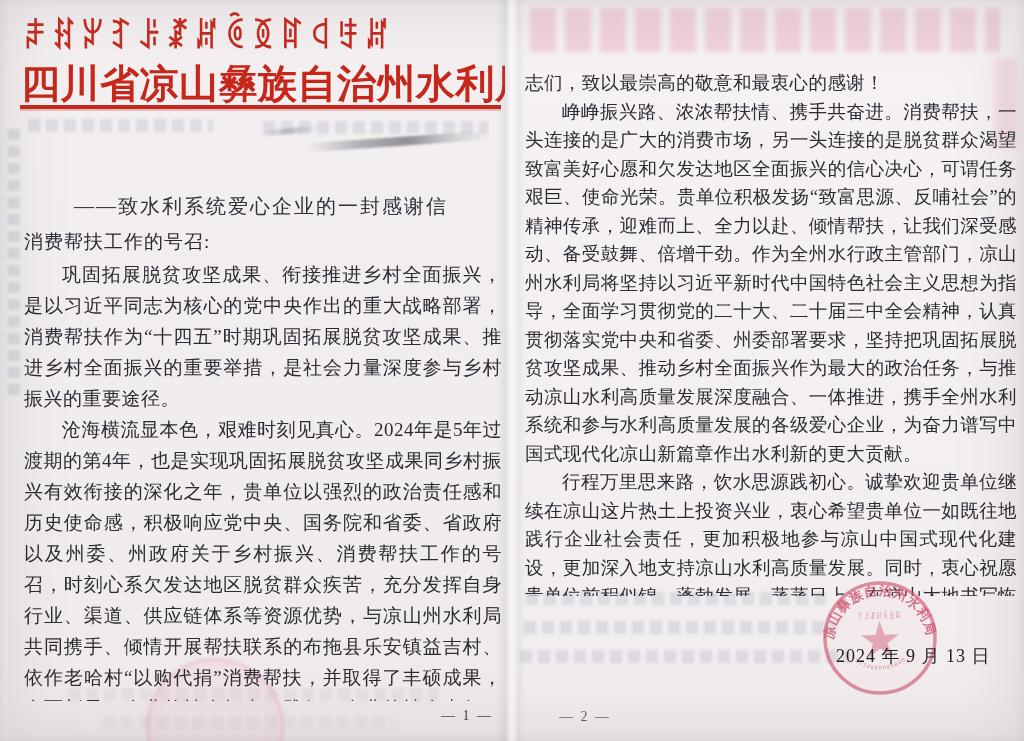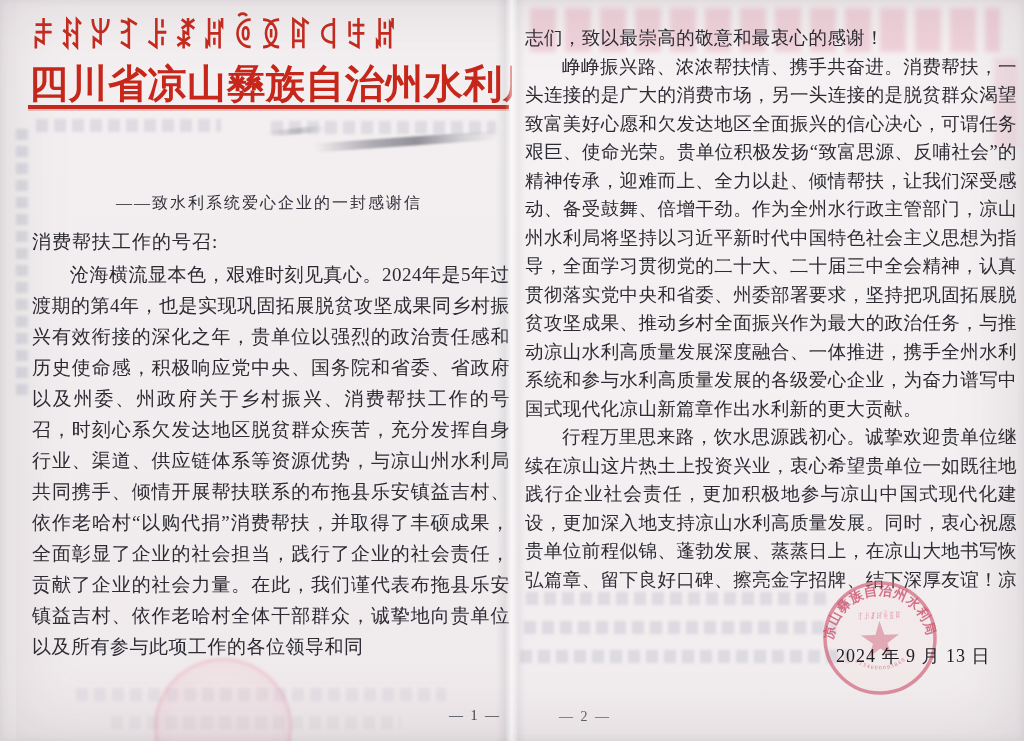--- a/index.html
+++ b/index.html
@@ -7,21 +7,21 @@
     position:relative;width:1024px;height:741px;overflow:hidden;
     background:#f2eeef;
     font-family:"Liberation Serif","DejaVu Serif",serif;
     color:#2c2b33;
   }
   .scan::after{
     content:"";position:absolute;inset:0;pointer-events:none;
     box-shadow:inset 0 0 70px rgba(110,100,112,0.20), inset 0 0 8px rgba(120,110,120,0.12);
   }
   .page{position:absolute;top:0;height:741px;}
-  .page-left{left:16px;width:512px;background:linear-gradient(180deg,#f4f0f1 0%,#f1edee 60%,#efe9eb 100%);}
+  .page-left{left:8px;width:512px;background:linear-gradient(180deg,#f4f0f1 0%,#f1edee 60%,#efe9eb 100%);}
   .page-right{left:512px;width:512px;background:linear-gradient(180deg,#f6f2f3 0%,#f4f0f1 55%,#f1ecee 100%);}
   .seam{
     position:absolute;left:496px;top:0;width:30px;height:741px;z-index:4;pointer-events:none;
     background:linear-gradient(90deg,rgba(90,95,115,0) 0%,rgba(90,95,115,0.10) 30%,rgba(255,255,255,0.55) 52%,rgba(110,110,130,0.08) 75%,rgba(90,95,115,0) 100%);
   }
   
   .yi-line{
     position:absolute;left:16px;top:12px;width:478px;
     font-size:30px;font-weight:bold;color:#c7291d;letter-spacing:5px;
     white-space:nowrap;overflow:hidden;transform:scaleY(1.12);transform-origin:left top;
@@ -31,33 +31,33 @@
     font-size:39px;font-weight:bold;color:#c6271a;letter-spacing:0.5px;
     white-space:nowrap;overflow:hidden;
   }
   .red-rule{position:absolute;left:12px;top:105px;width:481px;height:4px;background:#c5281c;box-shadow:0 2px 0 rgba(197,40,28,0.25);}
   .title{
     position:absolute;left:14px;top:147px;width:478px;text-align:center;
     font-size:25px;font-weight:bold;color:#201f26;letter-spacing:2px;white-space:nowrap;
   }
   .subtitle{
     position:absolute;left:14px;top:193px;width:478px;text-align:center;
-    font-size:16px;color:#31313a;letter-spacing:2px;white-space:nowrap;
+    font-size:20px;color:#31313a;letter-spacing:2px;white-space:nowrap;
   }
   .salutation{position:absolute;left:16px;top:229px;font-size:19px;letter-spacing:1px;color:#2b2a32;}
   .body1{
     position:absolute;left:16px;top:259px;width:478px;height:442px;overflow:hidden;
     font-size:19px;line-height:31px;text-align:justify;letter-spacing:0.5px;color:#2c2b33;z-index:1;
   }
   .body2{
     position:absolute;left:13px;top:24px;width:492px;height:572px;overflow:hidden;
     font-size:18.5px;line-height:28.5px;text-align:justify;letter-spacing:0.4px;color:#2c2b33;z-index:1;
   }
   .body1 p,.body2 p{margin:0;text-indent:2em;}
-  .body2 p.cont{text-indent:0;}
+  .body2 p.cont{text-indent:0;margin-top:45px;}
   .pagenum{
     position:absolute;font-size:14px;letter-spacing:2px;color:#3d3d46;width:90px;text-align:center;z-index:2;
   }
   .pagenum.n1{left:414px;top:708px;}
   .pagenum.n2{left:28px;top:709px;opacity:0.8;}
   
   .stamp{position:absolute;left:308px;top:578px;width:120px;height:120px;z-index:2;transform:rotate(-2deg);opacity:0.9;}
   .sig-org{position:absolute;left:331px;top:609px;z-index:5;font-size:19px;letter-spacing:3px;color:#1e1d24;white-space:nowrap;}
   .sig-date{position:absolute;left:324px;top:644px;z-index:5;font-size:18px;letter-spacing:1px;color:#1e1d24;white-space:nowrap;}
   
@@ -101,20 +101,21 @@
     <div class="stamp-bleed"></div>
 
     <div class="yi-line">ꌧꍧꏃꆈꌠꊨꏦꏱꅉꍏꒉꄜꏦ</div>
     <div class="cn-line">四川省凉山彝族自治州水利局</div>
     <div class="red-rule"></div>
 
     <div class="subtitle">——致水利系统爱心企业的一封感谢信</div>
     <div class="salutation">消费帮扶工作的号召:</div>
 
     <div class="body1">
+      <p>巩固拓展脱贫攻坚成果、衔接推进乡村全面振兴，是以习近平同志为核心的党中央作出的重大战略部署，消费帮扶作为“十四五”时期巩固拓展脱贫攻坚成果、推进乡村全面振兴的重要举措，是社会力量深度参与乡村振兴的重要途径。</p>
       <p>沧海横流显本色，艰难时刻见真心。2024年是5年过渡期的第4年，也是实现巩固拓展脱贫攻坚成果同乡村振兴有效衔接的深化之年，贵单位以强烈的政治责任感和历史使命感，积极响应党中央、国务院和省委、省政府以及州委、州政府关于乡村振兴、消费帮扶工作的号召，时刻心系欠发达地区脱贫群众疾苦，充分发挥自身行业、渠道、供应链体系等资源优势，与凉山州水利局共同携手、倾情开展帮扶联系的布拖县乐安镇益吉村、依作老哈村“以购代捐”消费帮扶，并取得了丰硕成果，全面彰显了企业的社会担当，践行了企业的社会责任，贡献了企业的社会力量。在此，我们谨代表布拖县乐安镇益吉村、依作老哈村全体干部群众，诚挚地向贵单位以及所有参与此项工作的各位领导和同</p>
     </div>
 
     <div class="pagenum n1">— 1 —</div>
   </div>
 
   <div class="page page-right">
 
     <div class="ghost-pink" style="left:18px;top:8px;width:470px;height:44px;"></div>
     <div class="ghost-pink" style="left:482px;top:58px;width:24px;height:90px;opacity:.6;"></div>

